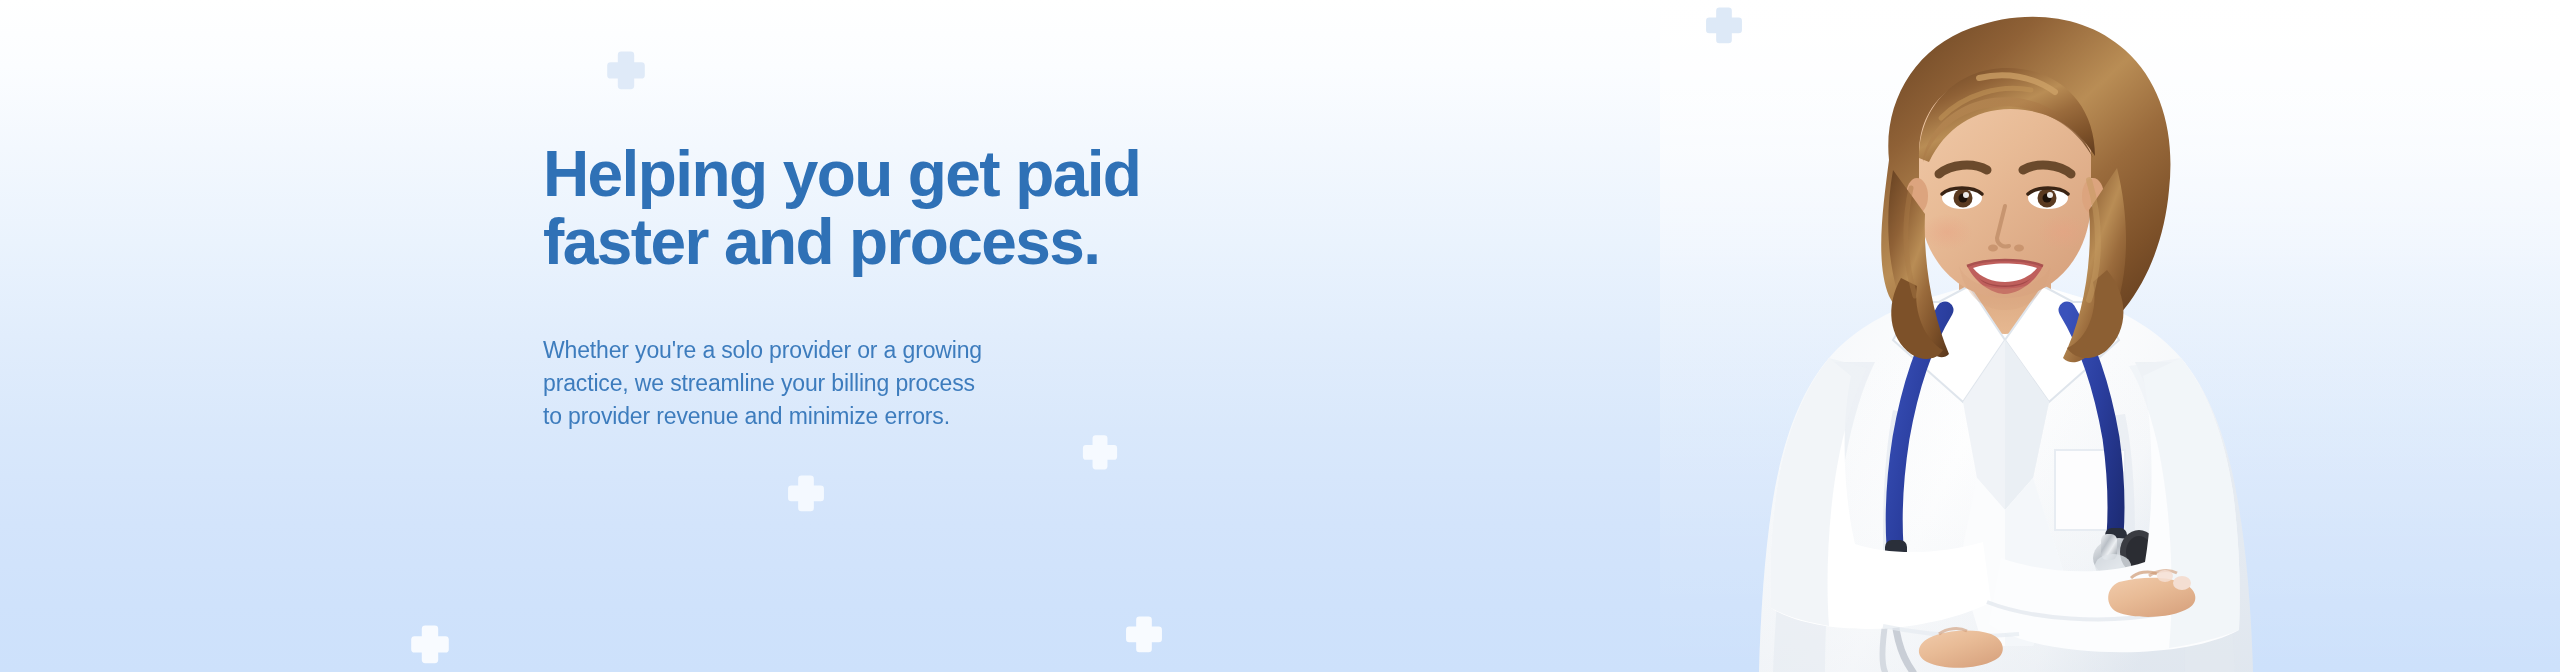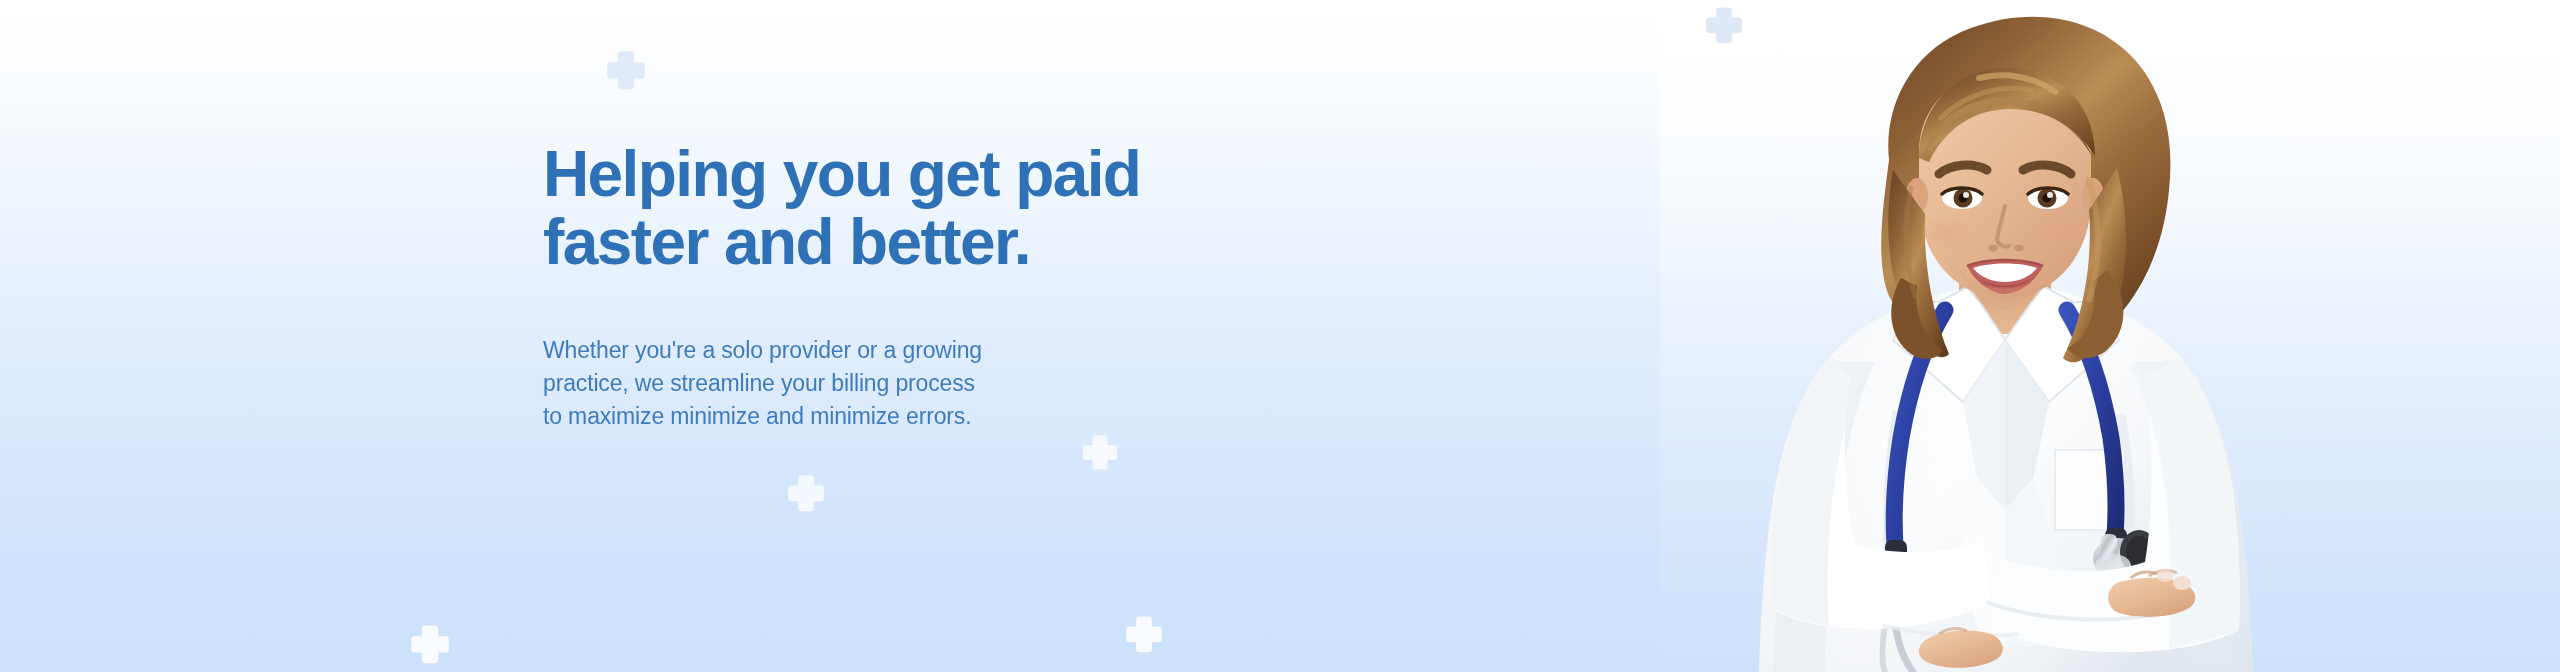--- a/index.html
+++ b/index.html
@@ -124,24 +124,24 @@
   </div>
 
   <div class="cross" style="left:1123px; top:613px; width:42px; height:42px;">
     <svg viewBox="0 0 44 44" xmlns="http://www.w3.org/2000/svg">
       <path d="M17.2 3.6h9.6a3.4 3.4 0 0 1 3.4 3.4v7.2h7.2a3.4 3.4 0 0 1 3.4 3.4v9.6a3.4 3.4 0 0 1-3.4 3.4h-7.2v7.2a3.4 3.4 0 0 1-3.4 3.4h-9.6a3.4 3.4 0 0 1-3.4-3.4v-7.2H6.6a3.4 3.4 0 0 1-3.4-3.4v-9.6a3.4 3.4 0 0 1 3.4-3.4h7.2V7a3.4 3.4 0 0 1 3.4-3.4z" fill="#f8fbff"></path>
     </svg>
   </div>
 
   <div class="hero-copy">
     <h1 class="hero-headline">Helping you get paid
-faster and better.</h1>
+faster and process.</h1>
     <p class="hero-subtext">Whether you're a solo provider or a growing
 practice, we streamline your billing process
-to maximize minimize and minimize errors.</p>
+to provider revenue and minimize errors.</p>
   </div>
 
   <div class="doctor-figure">
     <svg viewBox="0 0 545 662" xmlns="http://www.w3.org/2000/svg">
       <defs>
         <linearGradient id="coatG" x1="0" y1="0" x2="1" y2="0.4">
           <stop offset="0%" stop-color="#e8edf3"></stop>
           <stop offset="18%" stop-color="#f7f9fb"></stop>
           <stop offset="50%" stop-color="#ffffff"></stop>
           <stop offset="82%" stop-color="#f6f8fa"></stop>

